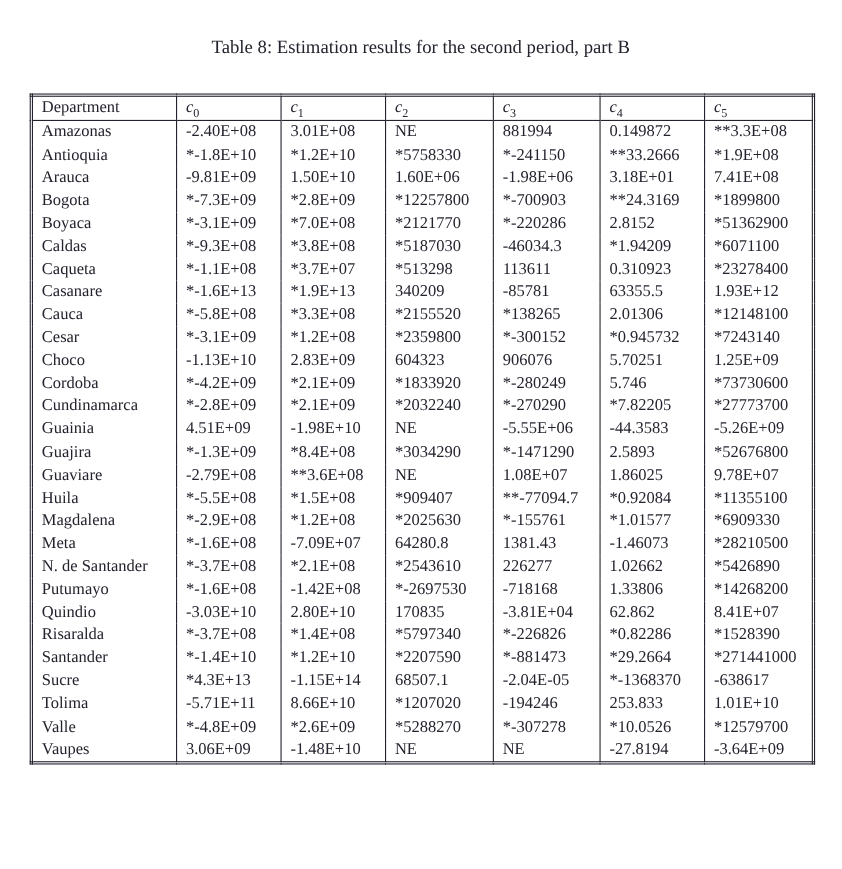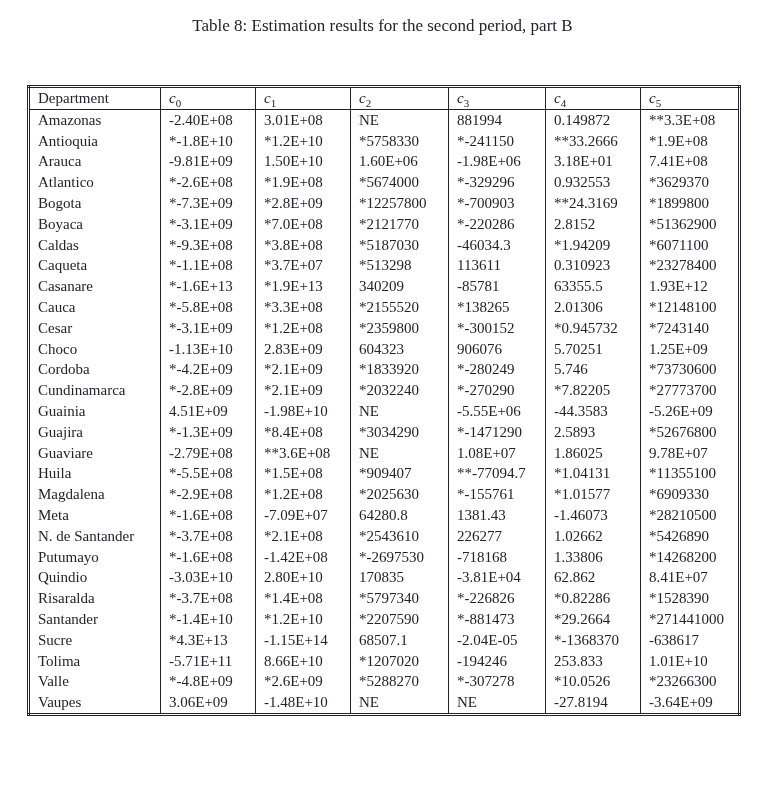--- a/index.html
+++ b/index.html
@@ -11,21 +11,21 @@
     position: relative;
     width: 765px;
     height: 790px;
     background: #ffffff;
     font-family: "Liberation Serif", "DejaVu Serif", serif;
     color: #23232e;
     overflow: hidden;
   }
   .caption {
     position: absolute;
-    top: 16px;
+    top: 33px;
     left: 0;
     width: 100%;
     text-align: center;
     font-size: 17px;
     color: #23232e;
   }
   .table-wrap {
     position: absolute;
     top: 85px;
     left: 27px;
@@ -115,29 +115,20 @@
           <tr>
             <td>Arauca</td>
             <td>-9.81E+09</td>
             <td>1.50E+10</td>
             <td>1.60E+06</td>
             <td>-1.98E+06</td>
             <td>3.18E+01</td>
             <td>7.41E+08</td>
           </tr>
           <tr>
-            <td>Atlantico</td>
-            <td>*-2.6E+08</td>
-            <td>*1.9E+08</td>
-            <td>*5674000</td>
-            <td>*-329296</td>
-            <td>0.932553</td>
-            <td>*3629370</td>
-          </tr>
-          <tr>
             <td>Bogota</td>
             <td>*-7.3E+09</td>
             <td>*2.8E+09</td>
             <td>*12257800</td>
             <td>*-700903</td>
             <td>**24.3169</td>
             <td>*1899800</td>
           </tr>
           <tr>
             <td>Boyaca</td>
@@ -246,21 +237,21 @@
             <td>1.08E+07</td>
             <td>1.86025</td>
             <td>9.78E+07</td>
           </tr>
           <tr>
             <td>Huila</td>
             <td>*-5.5E+08</td>
             <td>*1.5E+08</td>
             <td>*909407</td>
             <td>**-77094.7</td>
-            <td>*1.04131</td>
+            <td>*0.92084</td>
             <td>*11355100</td>
           </tr>
           <tr>
             <td>Magdalena</td>
             <td>*-2.9E+08</td>
             <td>*1.2E+08</td>
             <td>*2025630</td>
             <td>*-155761</td>
             <td>*1.01577</td>
             <td>*6909330</td>
@@ -337,21 +328,21 @@
             <td>253.833</td>
             <td>1.01E+10</td>
           </tr>
           <tr>
             <td>Valle</td>
             <td>*-4.8E+09</td>
             <td>*2.6E+09</td>
             <td>*5288270</td>
             <td>*-307278</td>
             <td>*10.0526</td>
-            <td>*23266300</td>
+            <td>*12579700</td>
           </tr>
           <tr>
             <td>Vaupes</td>
             <td>3.06E+09</td>
             <td>-1.48E+10</td>
             <td>NE</td>
             <td>NE</td>
             <td>-27.8194</td>
             <td>-3.64E+09</td>
           </tr>

